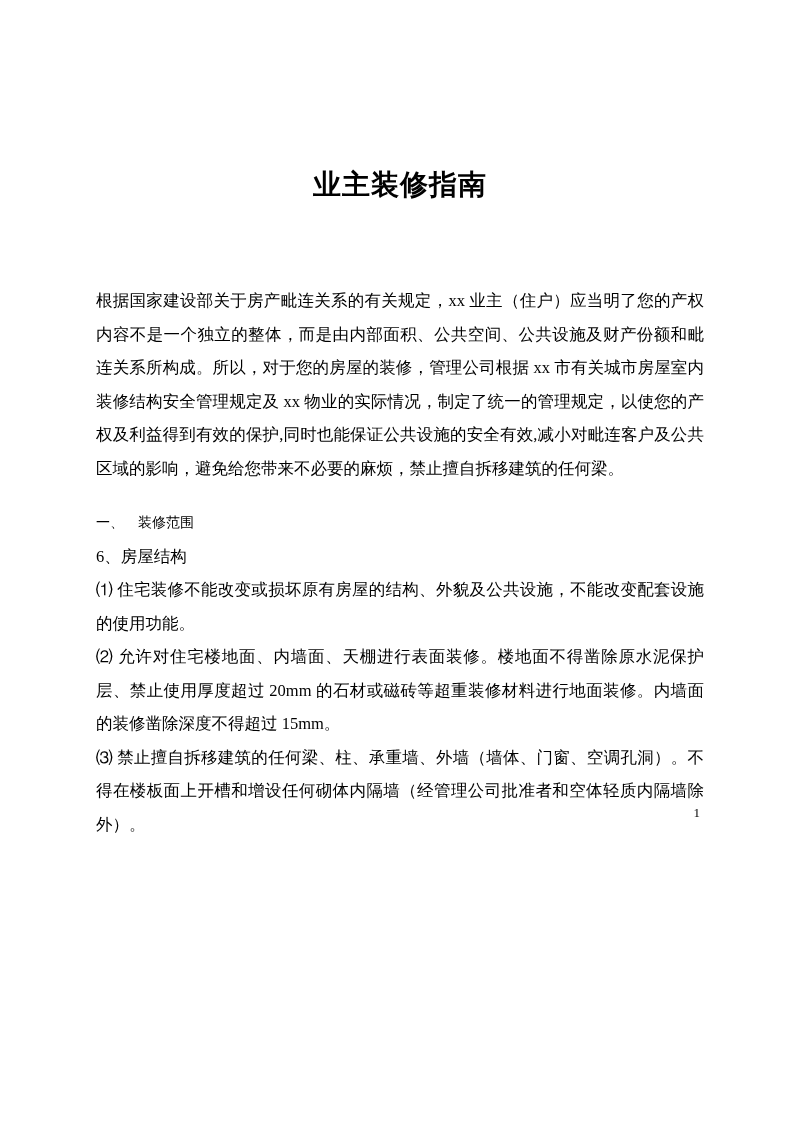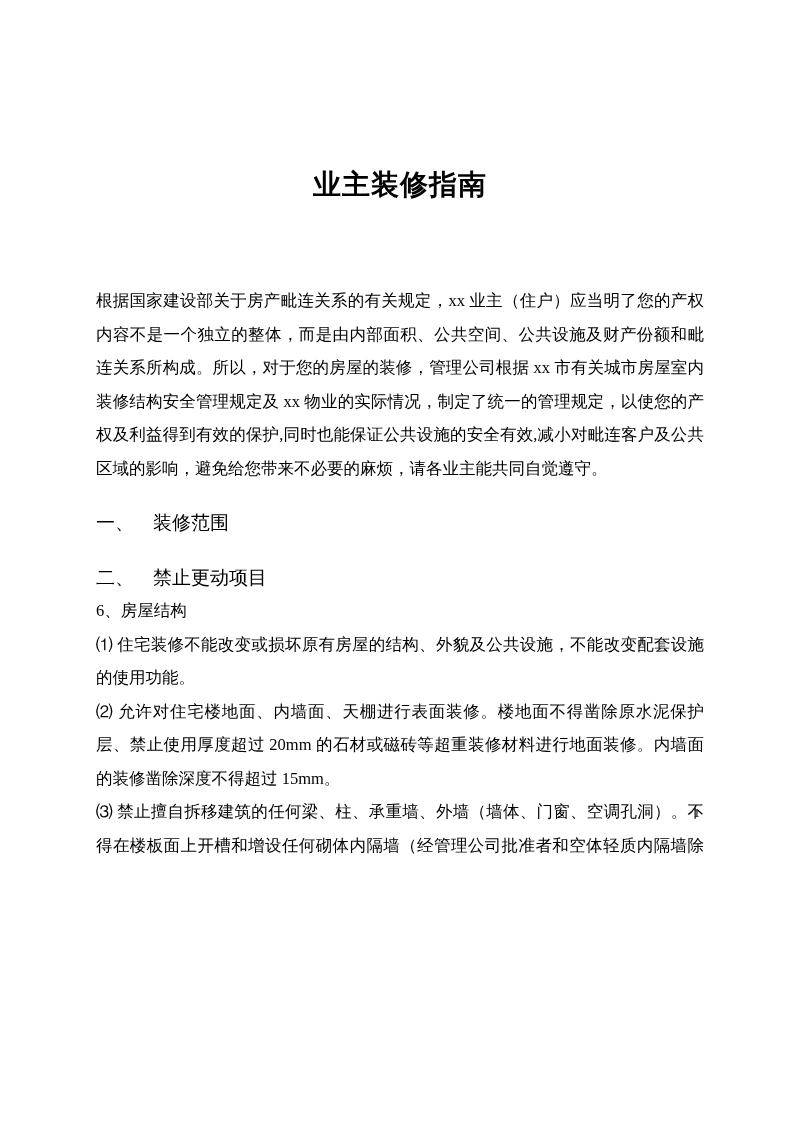--- a/index.html
+++ b/index.html
@@ -33,21 +33,21 @@
     font-size: 16.5px;
     line-height: 33.5px;
     text-align: justify;
     text-justify: inter-ideograph;
   }
   .intro {
     margin-top: 74px;
   }
   .section-heading {
     margin: 21px 0 0 0;
-    font-size: 19px;
+    font-size: 14px;
     line-height: 33.5px;
   }
   .sub-heading {
     margin: 0;
     font-size: 16.5px;
     line-height: 33.5px;
   }
   .page-number {
     position: absolute;
     right: 100px;
@@ -58,28 +58,27 @@
   }
 </style>
 </head>
 <body>
 
 <div class="page">
   <div class="content">
 
     <h1 class="doc-title">业主装修指南</h1>
 
-    <p class="body-text intro">根据国家建设部关于房产毗连关系的有关规定，xx 业主（住户）应当明了您的产权内容不是一个独立的整体，而是由内部面积、公共空间、公共设施及财产份额和毗连关系所构成。所以，对于您的房屋的装修，管理公司根据 xx 市有关城市房屋室内装修结构安全管理规定及 xx 物业的实际情况，制定了统一的管理规定，以使您的产权及利益得到有效的保护,同时也能保证公共设施的安全有效,减小对毗连客户及公共区域的影响，避免给您带来不必要的麻烦，请各业主能共同自觉遵守。</p>
+    <p class="body-text intro">根据国家建设部关于房产毗连关系的有关规定，xx 业主（住户）应当明了您的产权内容不是一个独立的整体，而是由内部面积、公共空间、公共设施及财产份额和毗连关系所构成。所以，对于您的房屋的装修，管理公司根据 xx 市有关城市房屋室内装修结构安全管理规定及 xx 物业的实际情况，制定了统一的管理规定，以使您的产权及利益得到有效的保护,同时也能保证公共设施的安全有效,减小对毗连客户及公共区域的影响，避免给您带来不必要的麻烦，禁止擅自拆移建筑的任何梁。</p>
 
     <div class="section">
       <p class="section-heading">一、　装修范围</p>
     </div>
 
     <div class="section">
-      <p class="section-heading">二、　禁止更动项目</p>
       <p class="sub-heading">6、房屋结构</p>
       <p class="body-text">⑴ 住宅装修不能改变或损坏原有房屋的结构、外貌及公共设施，不能改变配套设施的使用功能。</p>
       <p class="body-text">⑵ 允许对住宅楼地面、内墙面、天棚进行表面装修。楼地面不得凿除原水泥保护层、禁止使用厚度超过 20mm 的石材或磁砖等超重装修材料进行地面装修。内墙面的装修凿除深度不得超过 15mm。</p>
       <p class="body-text">⑶ 禁止擅自拆移建筑的任何梁、柱、承重墙、外墙（墙体、门窗、空调孔洞）。不得在楼板面上开槽和增设任何砌体内隔墙（经管理公司批准者和空体轻质内隔墙除外）。</p>
     </div>
 
   </div>
 
   <div class="page-number">1</div>
 </div>

